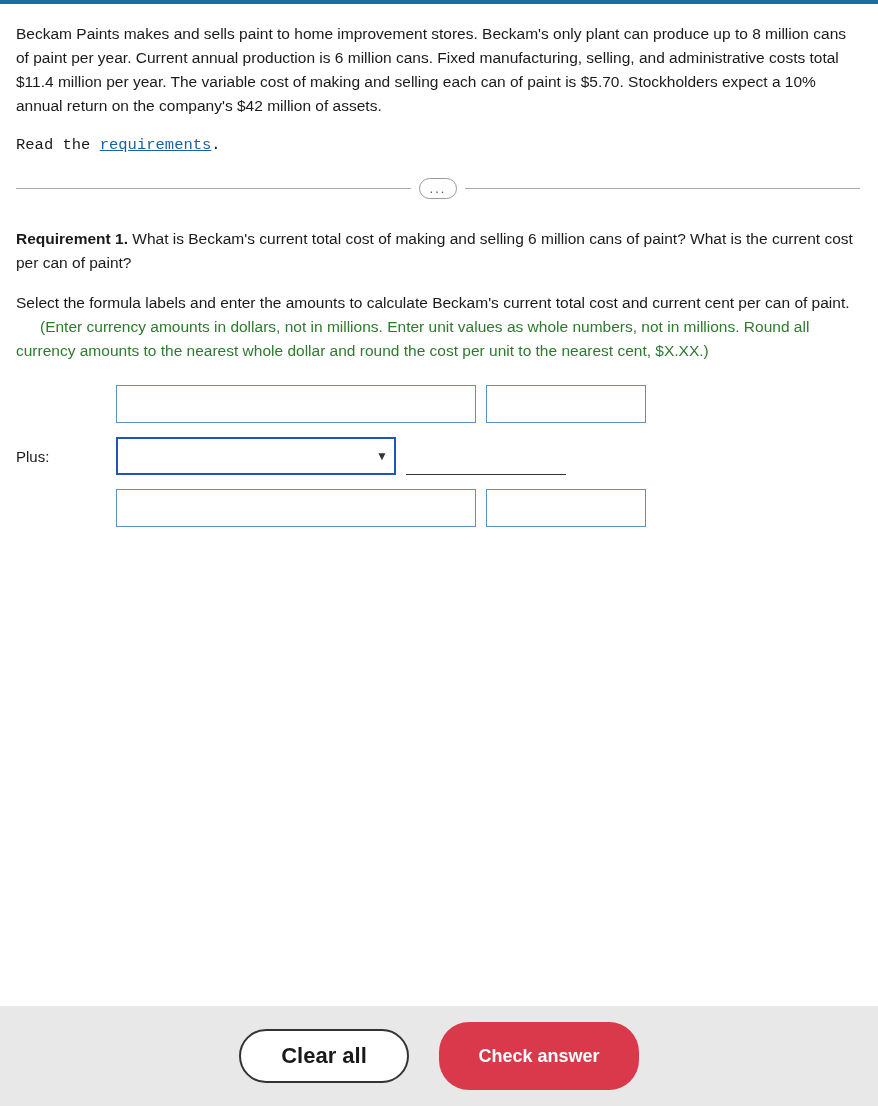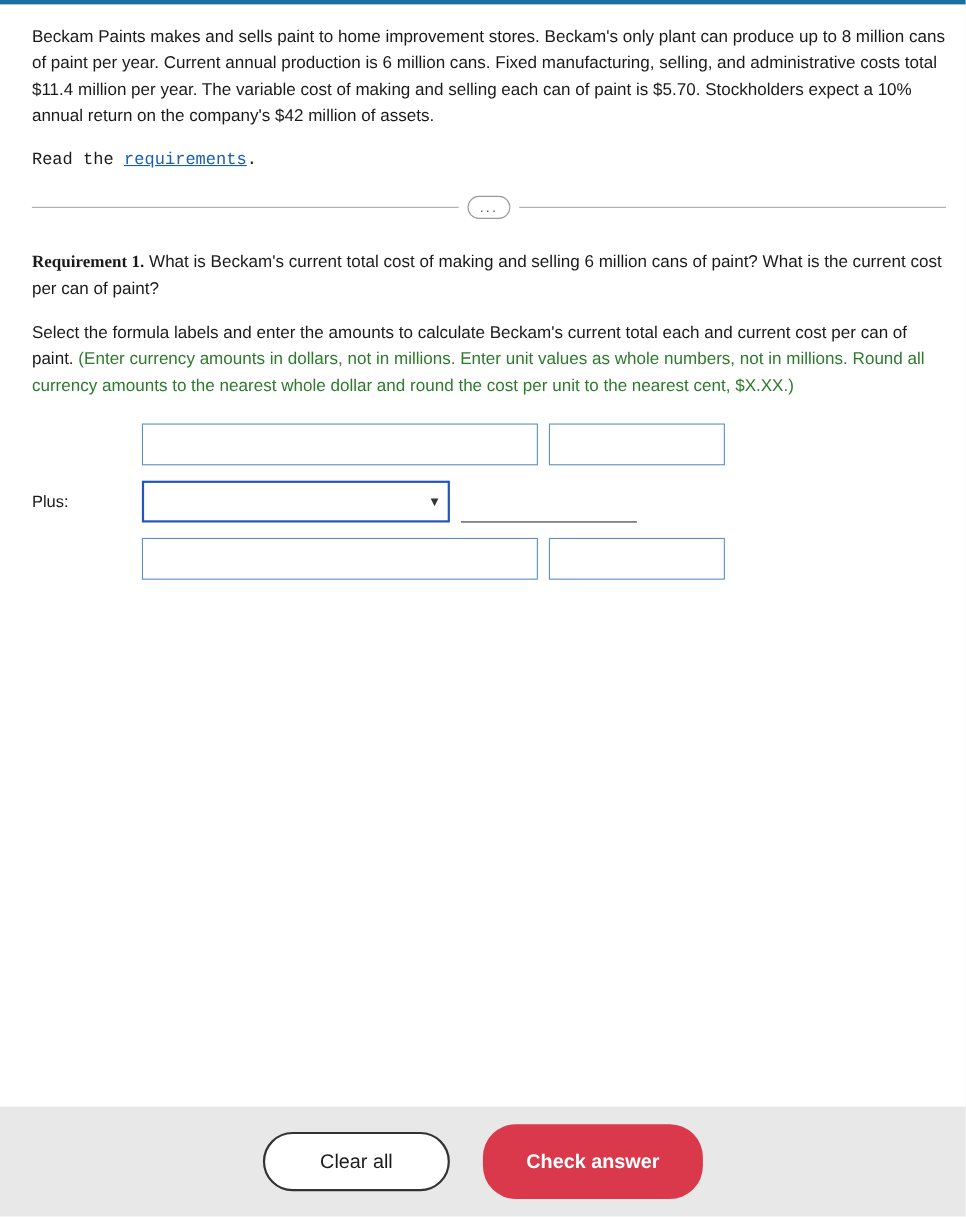--- a/index.html
+++ b/index.html
@@ -23,21 +23,21 @@
       min-height: 1106px;
       background: #ffffff;
       display: flex;
       flex-direction: column;
       border-top: 4px solid #1a6fa0;
       position: relative;
     }
 
     .content-area {
       flex: 1;
-      padding: 18px 18px 120px 29px;
+      padding: 18px 18px 120px 16px;
       border-radius: 13px;
     }
 
     .intro-text {
       font-size: 15.5px;
       line-height: 1.55;
       color: #1a1a1a;
       margin-bottom: 18px;
     }
 
@@ -78,32 +78,32 @@
 
     .requirement-title {
       font-size: 15.5px;
       line-height: 1.55;
       color: #1a1a1a;
       margin-bottom: 16px;
     }
 
     .requirement-title strong {
       font-weight: bold;
-      font-family: Liberation Serif, serif;
     }
 
     .instruction-text {
       font-size: 15.5px;
       line-height: 1.55;
       color: #1a1a1a;
       margin-bottom: 22px;
     }
 
     .instruction-text .green-note {
       color: #2d7a2d;
+      margin-left: 24px;
     }
 
     .formula-section {
       display: flex;
       flex-direction: column;
       gap: 4px;
       margin-bottom: 20px;
     }
 
     .input-box-large {
@@ -194,22 +194,22 @@
       justify-content: center;
       gap: 30px;
     }
 
     .btn-clear {
       height: 54px;
       min-width: 170px;
       border: 2px solid #333;
       border-radius: 30px;
       background: #fff;
-      font-size: 18px;
-      font-weight: normal;
+      font-size: 22px;
+      font-weight: bold;
       color: #1a1a1a;
       cursor: pointer;
       padding: 0 30px;
     }
 
     .btn-check {
       height: 68px;
       min-width: 200px;
       border: none;
       border-radius: 30px;
@@ -237,21 +237,21 @@
       <div class="divider-line"></div>
       <div class="divider-dots">...</div>
       <div class="divider-line"></div>
     </div>
 
     <p class="requirement-title">
       <strong>Requirement 1.</strong><span> What is Beckam's current total cost of making and selling 6 million cans of paint? What is the current cost per can of paint?</span>
     </p>
 
     <p class="instruction-text">
-      <span>Select the formula labels and enter the amounts to calculate Beckam's current total each and current cost per can of paint.</span>
+      <span>Select the formula labels and enter the amounts to calculate Beckam's current total cost and current cent per can of paint.</span>
       <span class="green-note">(Enter currency amounts in dollars, not in millions. Enter unit values as whole numbers, not in millions. Round all currency amounts to the nearest whole dollar and round the cost per unit to the nearest cent, $X.XX.)</span>
     </p>
 
     <div class="formula-section">
 
       <div class="row-no-label">
         <div class="label-empty" style="min-width:90px;"></div>
         <input class="input-box-large" type="text" value="" style="">
         <input class="input-box-small" type="text" value="" style="">
       </div>

